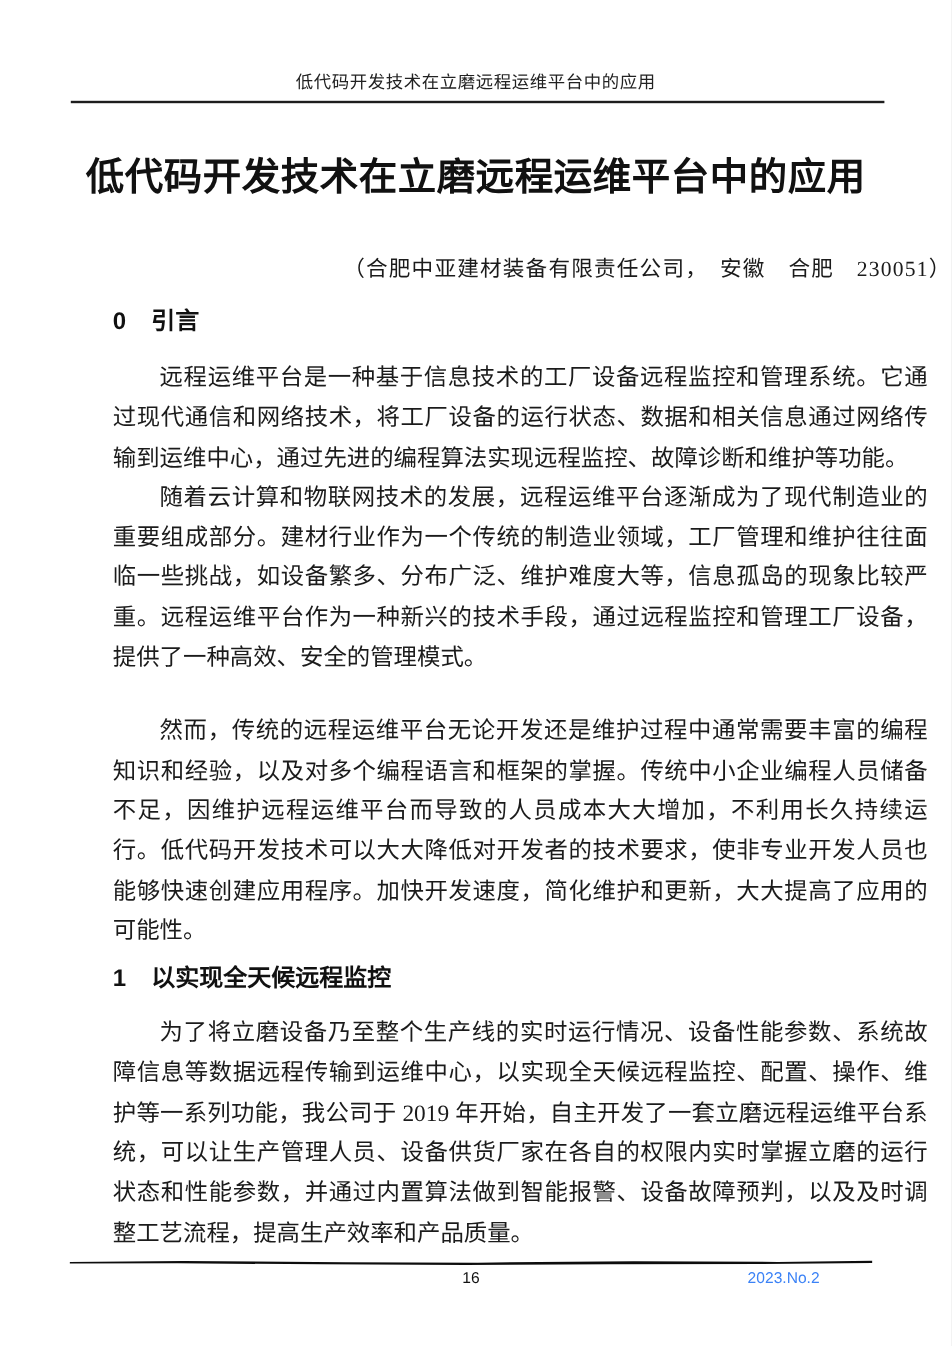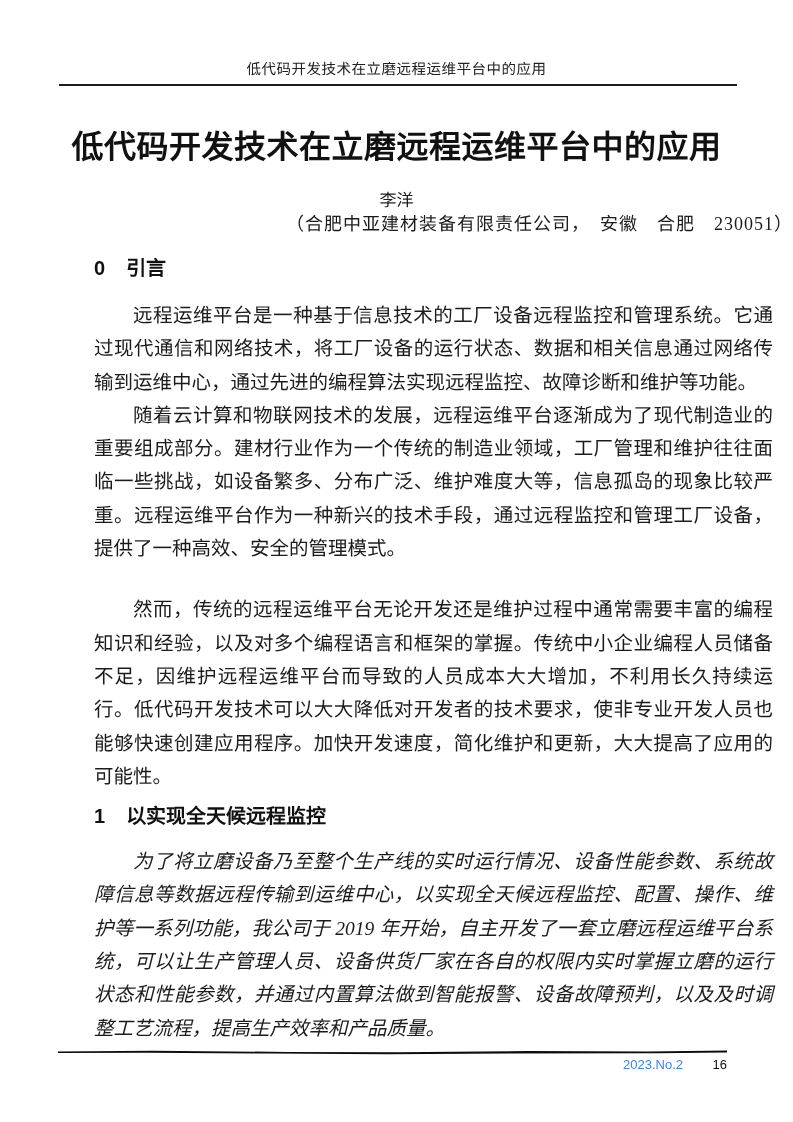--- a/index.html
+++ b/index.html
@@ -94,35 +94,35 @@
   .body-para {
     margin: 0;
     text-indent: 2em;
     font-size: 19.5px;
     line-height: 33.3px;
     text-align: justify;
     text-justify: inter-ideograph;
   }
   .body-para.p-first   { margin-top: 18px; }
   .body-para.p-spaced  { margin-top: 28px; }
-  .body-para.p-s1first { margin-top: 16px; font-style: italic; }
+  .body-para.p-s1first { margin-top: 16px; }
   .footer-rule {
     position: absolute;
     top: 1049px;
     left: 58px;
     width: 669px;
     height: 6px;
   }
   .footer-rule svg { display: block; width: 100%; height: 100%; }
   .footer-page-number {
     position: absolute;
     top: 1057px;
     left: 58px;
     width: 669px;
-    text-align: right;
+    text-align: center;
     font-family: "Liberation Sans", "DejaVu Sans", sans-serif;
     font-size: 13px;
     line-height: 16px;
     color: #111;
   }
   .footer-issue {
     position: absolute;
     top: 1057px;
     right: 110px;
     font-family: "Liberation Sans", "DejaVu Sans", sans-serif;
@@ -135,21 +135,20 @@
 <body>
 
 <div class="page">
 
   <div class="running-header">低代码开发技术在立磨远程运维平台中的应用</div>
 
   <div class="header-rule"></div>
 
   <h1 class="article-title">低代码开发技术在立磨远程运维平台中的应用</h1>
 
-  <div class="author">李洋</div>
 
   <div class="affiliation">（合肥中亚建材装备有限责任公司，　安徽　合肥　230051）</div>
 
   <div class="article">
 
     <section>
       <h2 class="section-heading h0">
         <span class="sec-num">0</span><span class="sec-title">引言</span>
       </h2>
       <p class="body-para p-first">远程运维平台是一种基于信息技术的工厂设备远程监控和管理系统。它通过现代通信和网络技术，将工厂设备的运行状态、数据和相关信息通过网络传输到运维中心，通过先进的编程算法实现远程监控、故障诊断和维护等功能。</p>

